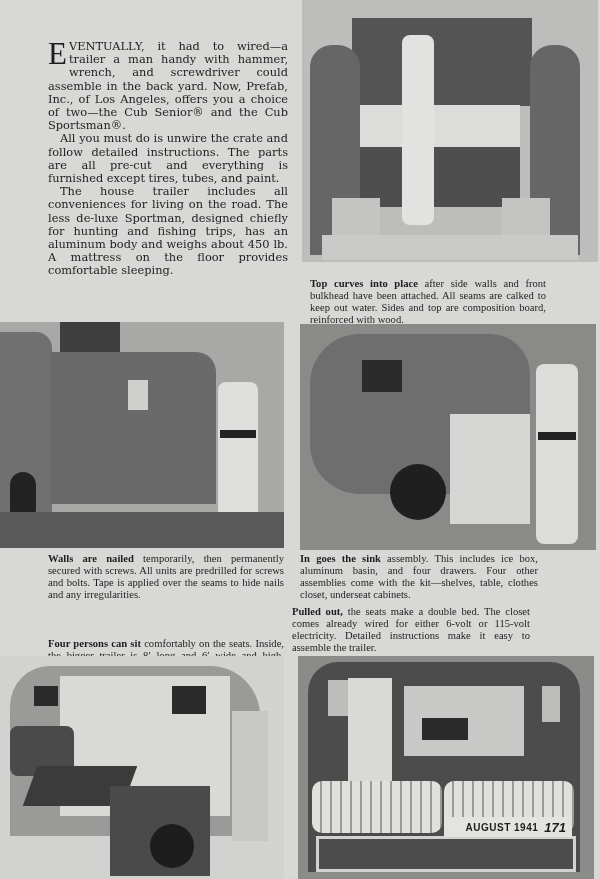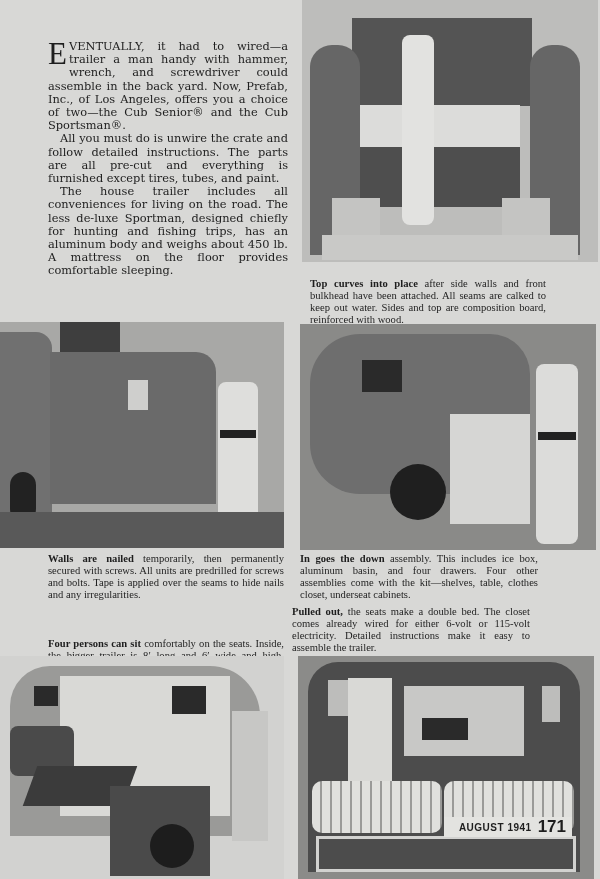--- a/index.html
+++ b/index.html
@@ -11,21 +11,21 @@
   .photo{position:absolute;overflow:hidden;background:#6d6d6d;}
   .caption{position:absolute;font-size:10.6px;line-height:12px;text-align:justify;font-family:"Liberation Serif",serif;}
   .caption b{font-weight:bold;}
   .caption p{margin:0;}
   .sky{position:absolute;background:#c9c9c7;}
   .panel{position:absolute;background:#5e5e5e;}
   .light{position:absolute;background:#d9d9d6;}
   .dark{position:absolute;background:#2f2f2f;}
   .footer-label{position:absolute;left:444px;top:817px;width:128px;height:20px;background:#e3e3e0;display:flex;align-items:center;justify-content:flex-end;padding-right:6px;box-sizing:border-box;font-family:"Liberation Sans",sans-serif;}
   .footer-label .month{font-size:10px;letter-spacing:0.5px;font-weight:bold;margin-right:6px;}
-  .footer-label .pnum{font-size:17px;font-weight:bold;font-family:"Liberation Sans",sans-serif;}
+  .footer-label .pnum{font-size:13px;font-weight:bold;font-family:"Liberation Sans",sans-serif;font-style:italic;}
 </style>
 </head>
 <body>
 
 <div class="col-text">
   <p class="first"><span class="dropcap">E</span><span>VENTUALLY, it had to wired—a trailer a man handy with hammer, wrench, and screwdriver could assemble in the back yard. Now, Prefab, Inc., of Los Angeles, offers you a choice of two—the Cub Senior® and the Cub Sportsman®.</span></p>
   <p>All you must do is unwire the crate and follow detailed instructions. The parts are all pre-cut and everything is furnished except tires, tubes, and paint.</p>
   <p>The house trailer includes all conveniences for living on the road. The less de-luxe Sportman, designed chiefly for hunting and fishing trips, has an aluminum body and weighs about 450 lb. A mattress on the floor provides comfortable sleeping.</p>
 </div>
 
@@ -63,21 +63,21 @@
 <div class="photo" style="left:300px;top:324px;width:296px;height:226px;">
   <div class="sky" style="left:0;top:0;width:296px;height:226px;background:#8a8a88;"></div>
   <div class="panel" style="left:10px;top:10px;width:220px;height:160px;border-radius:50px 40px 10px 50px;background:#6e6e6e;"></div>
   <div class="dark" style="left:62px;top:36px;width:40px;height:32px;background:#2a2a2a;"></div>
   <div class="light" style="left:150px;top:90px;width:80px;height:110px;background:#d6d6d4;"></div>
   <div class="dark" style="left:90px;top:140px;width:56px;height:56px;border-radius:28px;background:#1f1f1f;"></div>
   <div class="light" style="left:236px;top:40px;width:42px;height:180px;border-radius:8px;background:#dcdcda;"></div>
   <div class="dark" style="left:238px;top:108px;width:38px;height:8px;background:#222;"></div>
 </div>
 <div class="caption" style="left:300px;top:553px;width:238px;">
-  <p><b>In goes the down</b><span> assembly. This includes ice box, aluminum basin, and four drawers. Four other assemblies come with the kit—shelves, table, clothes closet, underseat cabinets.</span></p>
+  <p><b>In goes the sink</b><span> assembly. This includes ice box, aluminum basin, and four drawers. Four other assemblies come with the kit—shelves, table, clothes closet, underseat cabinets.</span></p>
 </div>
 
 <div class="caption" style="left:48px;top:606px;width:236px;margin-top:32px;">
   <p><b>Four persons can sit</b><span> comfortably on the seats. Inside, the bigger trailer is 8′ long and 6′ wide and high. Equipment includes a pull-down ironing board and hinged and screened windows.</span></p>
 </div>
 
 <div class="caption" style="left:292px;top:606px;width:238px;">
   <p><b>Pulled out,</b><span> the seats make a double bed. The closet comes already wired for either 6-volt or 115-volt electricity. Detailed instructions make it easy to assemble the trailer.</span></p>
 </div>
 

